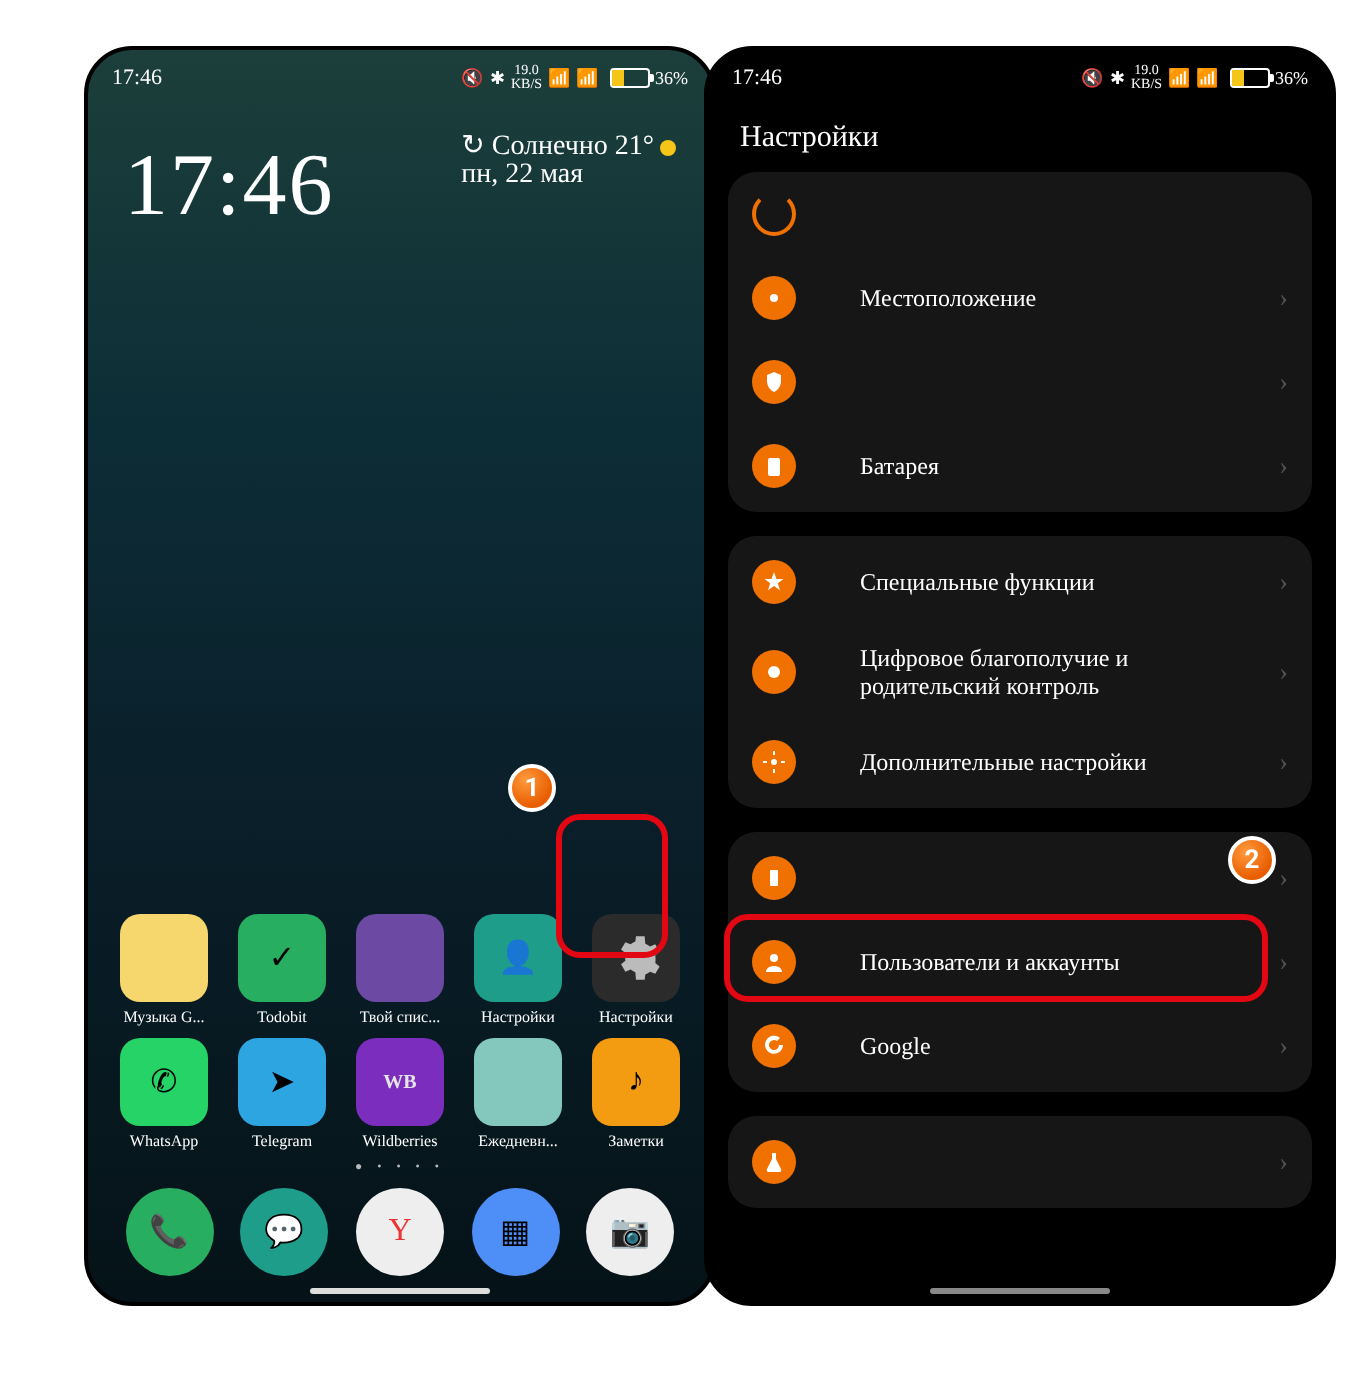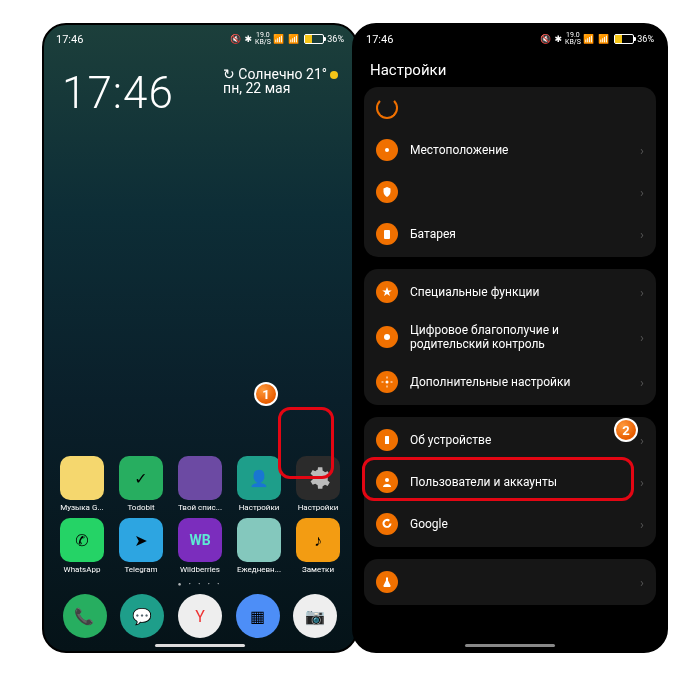--- a/index.html
+++ b/index.html
@@ -1,17 +1,17 @@
 <!DOCTYPE html>
 <html><head>
 <meta charset="utf-8">
 <style>
   * { box-sizing: border-box; margin: 0; padding: 0; }
   body { background: #fff; font-family: -apple-system, "Segoe UI", Roboto, Arial, sans-serif; width: 680px; height: 700px; position: relative; }
-  .phone { position: absolute; width: 316px; height: 630px; border: 2px solid #000; border-radius: 24px; overflow: hidden; background: #000; }
+  .phone { position: absolute; width: 316px; height: 630px; border: 2px solid #000; border-radius: 24px; overflow: hidden; background: #000; font-family: Liberation Serif, serif; }
   .phone.left { left: 42px; top: 23px; background: linear-gradient(180deg,#1c3f3b 0%,#0d2d36 30%,#0a1f2a 60%,#051318 100%); }
   .phone.right { left: 352px; top: 23px; background: #000; }
   .statusbar { display: flex; justify-content: space-between; align-items: center; padding: 6px 12px 2px; color: #fff; font-size: 11px; height: 24px; }
   .sb-right { display: flex; gap: 3px; align-items: center; font-size: 9px; }
   .sb-right .tiny { font-size: 7px; line-height: 7px; text-align: center; }
   .battery { width: 20px; height: 10px; border: 1px solid #fff; border-radius: 2px; position: relative; margin-left: 2px; }
   .battery::after { content:""; position:absolute; right:-3px; top:2px; width:2px; height:4px; background:#fff; border-radius:0 1px 1px 0; }
   .battery-fill { position:absolute; left:0; top:0; bottom:0; width:36%; background:#f5c518; }
   
   .home-top { display:flex; justify-content:space-between; align-items:flex-start; padding:18px 18px 0; color:#fff; }
@@ -24,36 +24,36 @@
   .appicon { width:44px; height:44px; border-radius:10px; margin:0 auto 3px; position:relative; display:flex; align-items:center; justify-content:center; }
   .applabel { color:#fff; font-size:8px; white-space:nowrap; overflow:hidden; text-overflow:ellipsis; }
   .dock { position:absolute; bottom:10px; left:0; right:0; display:flex; justify-content:space-around; padding:0 12px; }
   .dock .appicon { width:44px; height:44px; border-radius:50%; }
   .dots { color:#fff; text-align:center; font-size:6px; letter-spacing:3px; opacity:.7; margin:4px 0; }
   .hi { position:absolute; border:3px solid #e30613; border-radius:12px; pointer-events:none; }
   .badge-num { position:absolute; width:24px; height:24px; border-radius:50%; background:radial-gradient(circle at 35% 30%,#ff9a3c,#e85d00 70%); border:2px solid #fff; color:#fff; font-weight:bold; font-size:13px; display:flex; align-items:center; justify-content:center; z-index:10; }
   
   .settings-header { color:#fff; font-size:15px; padding:12px 16px 10px; }
   .sect { background:#161616; border-radius:14px; margin:0 10px 12px; padding:2px 0; }
-  .srow { display:flex; align-items:center; padding:10px 12px; position:relative; }
+  .srow { display:flex; align-items:center; padding:10px 12px; position:relative;gap:20px; }
   .sicon { width:22px; height:22px; border-radius:50%; background:#f07000; margin-right:12px; flex:0 0 22px; display:flex; align-items:center; justify-content:center; }
   .sicon svg { width:12px; height:12px; fill:#fff; }
   .slabel { color:#fff; font-size:12px; flex:1; line-height:14px; padding-right:18px; }
   .chev { position:absolute; right:12px; color:#555; font-size:13px; }
   .homebar { position:absolute; bottom:4px; left:50%; transform:translateX(-50%); width:90px; height:3px; background:#888; border-radius:2px; }
   .homebar.light { background:#ddd; }
   
   .ic-yel { background:#f5d76e; }
   .ic-grn { background:#27ae60; }
   .ic-pur { background:#6c4aa3; }
   .ic-teal{ background:#1e9e8a; }
   .ic-drk { background:#2b2b2b; }
   .ic-wa  { background:#25d366; }
   .ic-tg  { background:#2da5e1; }
-  .ic-wb  { background:#7b2dbd; color:#5eead4; font-size:14px; font-weight:bold; }
+  .ic-wb  { background:#7b2dbd; color:#e5e5e5; font-size:10px; font-weight:bold; }
   .ic-cyn { background:#84c8bd; }
   .ic-orn { background:#f39c12; }
   .ic-white{ background:#eee; }
   .gear-svg { width:26px; height:26px; }
 </style>
 </head>
 <body>
 
 <div class="phone left">
   <div class="statusbar">
@@ -224,21 +224,20 @@
       </div>
   </div>
 
   <div class="sect">
     <div class="srow">
         <div class="sicon">
           <svg viewBox="0 0 24 24">
             <rect x="8" y="4" width="8" height="16" rx="1"></rect>
           </svg>
         </div>
-        <div class="slabel">Об устройстве</div>
         <span class="chev">›</span>
       </div>
     <div class="srow">
         <div class="sicon">
           <svg viewBox="0 0 24 24">
             <circle cx="12" cy="8" r="4"></circle>
             <path d="M4 22c0-4 4-6 8-6s8 2 8 6z"></path>
           </svg>
         </div>
         <div class="slabel">Пользователи и аккаунты</div>

